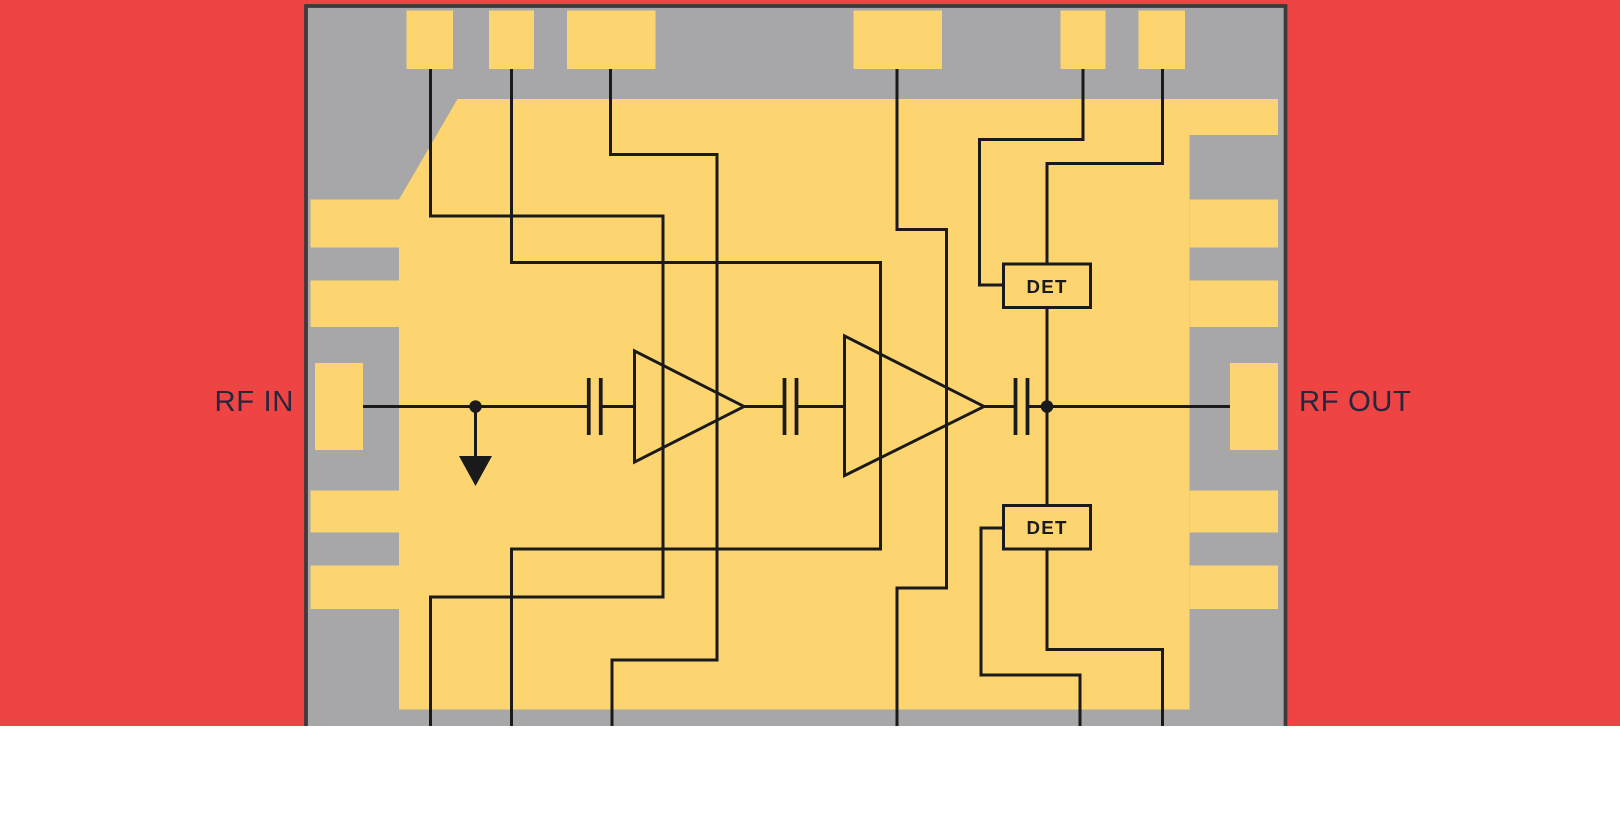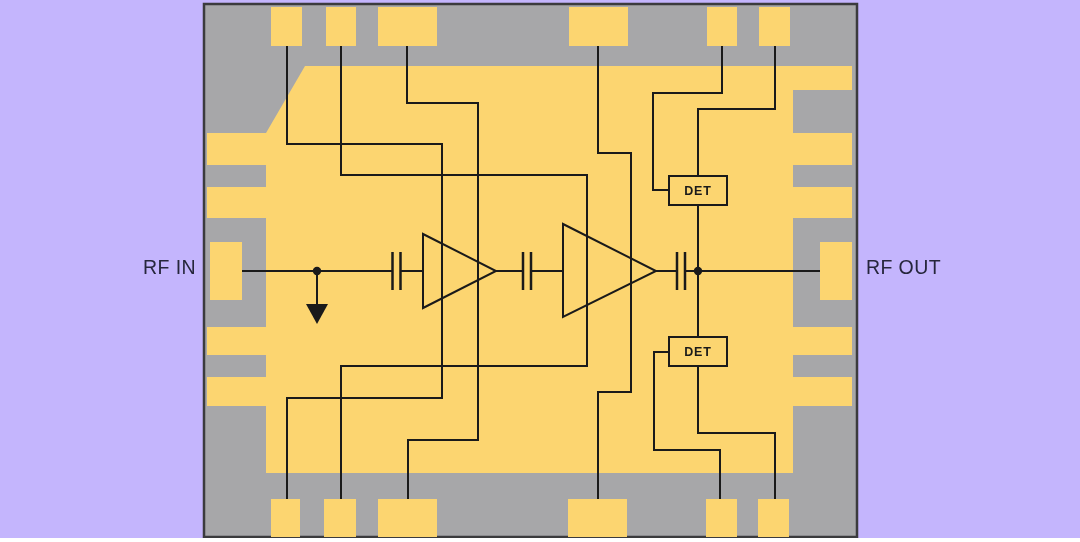--- a/index.html
+++ b/index.html
@@ -1,16 +1,16 @@
 <!DOCTYPE html>
 <html><head>
 <meta charset="utf-8">
 <style>
   html,body{margin:0;padding:0;background:#ffffff;}
-  .stage{position:relative;width:1080px;height:538px;background:#c4b5fd;overflow:hidden;
+  .stage{position:relative;width:1080px;height:484px;background:#ef4444;overflow:hidden;
          font-family:"Liberation Sans", sans-serif;}
   svg{display:block;}
   .w{fill:none;stroke-width:2;stroke-linejoin:miter;stroke-linecap:butt;}
   .plate{fill:none;stroke-width:2.5;}
   .tri{stroke-width:2;stroke-linejoin:miter;}
   .detbox{stroke-width:2;}
   .dot{stroke:none;}
   .iolabel{font-family:"Liberation Sans",sans-serif;font-size:19.5px;letter-spacing:.4px;}
   .detlabel{font-family:"Liberation Sans",sans-serif;font-size:12.5px;font-weight:bold;
             letter-spacing:.8px;text-anchor:middle;}

